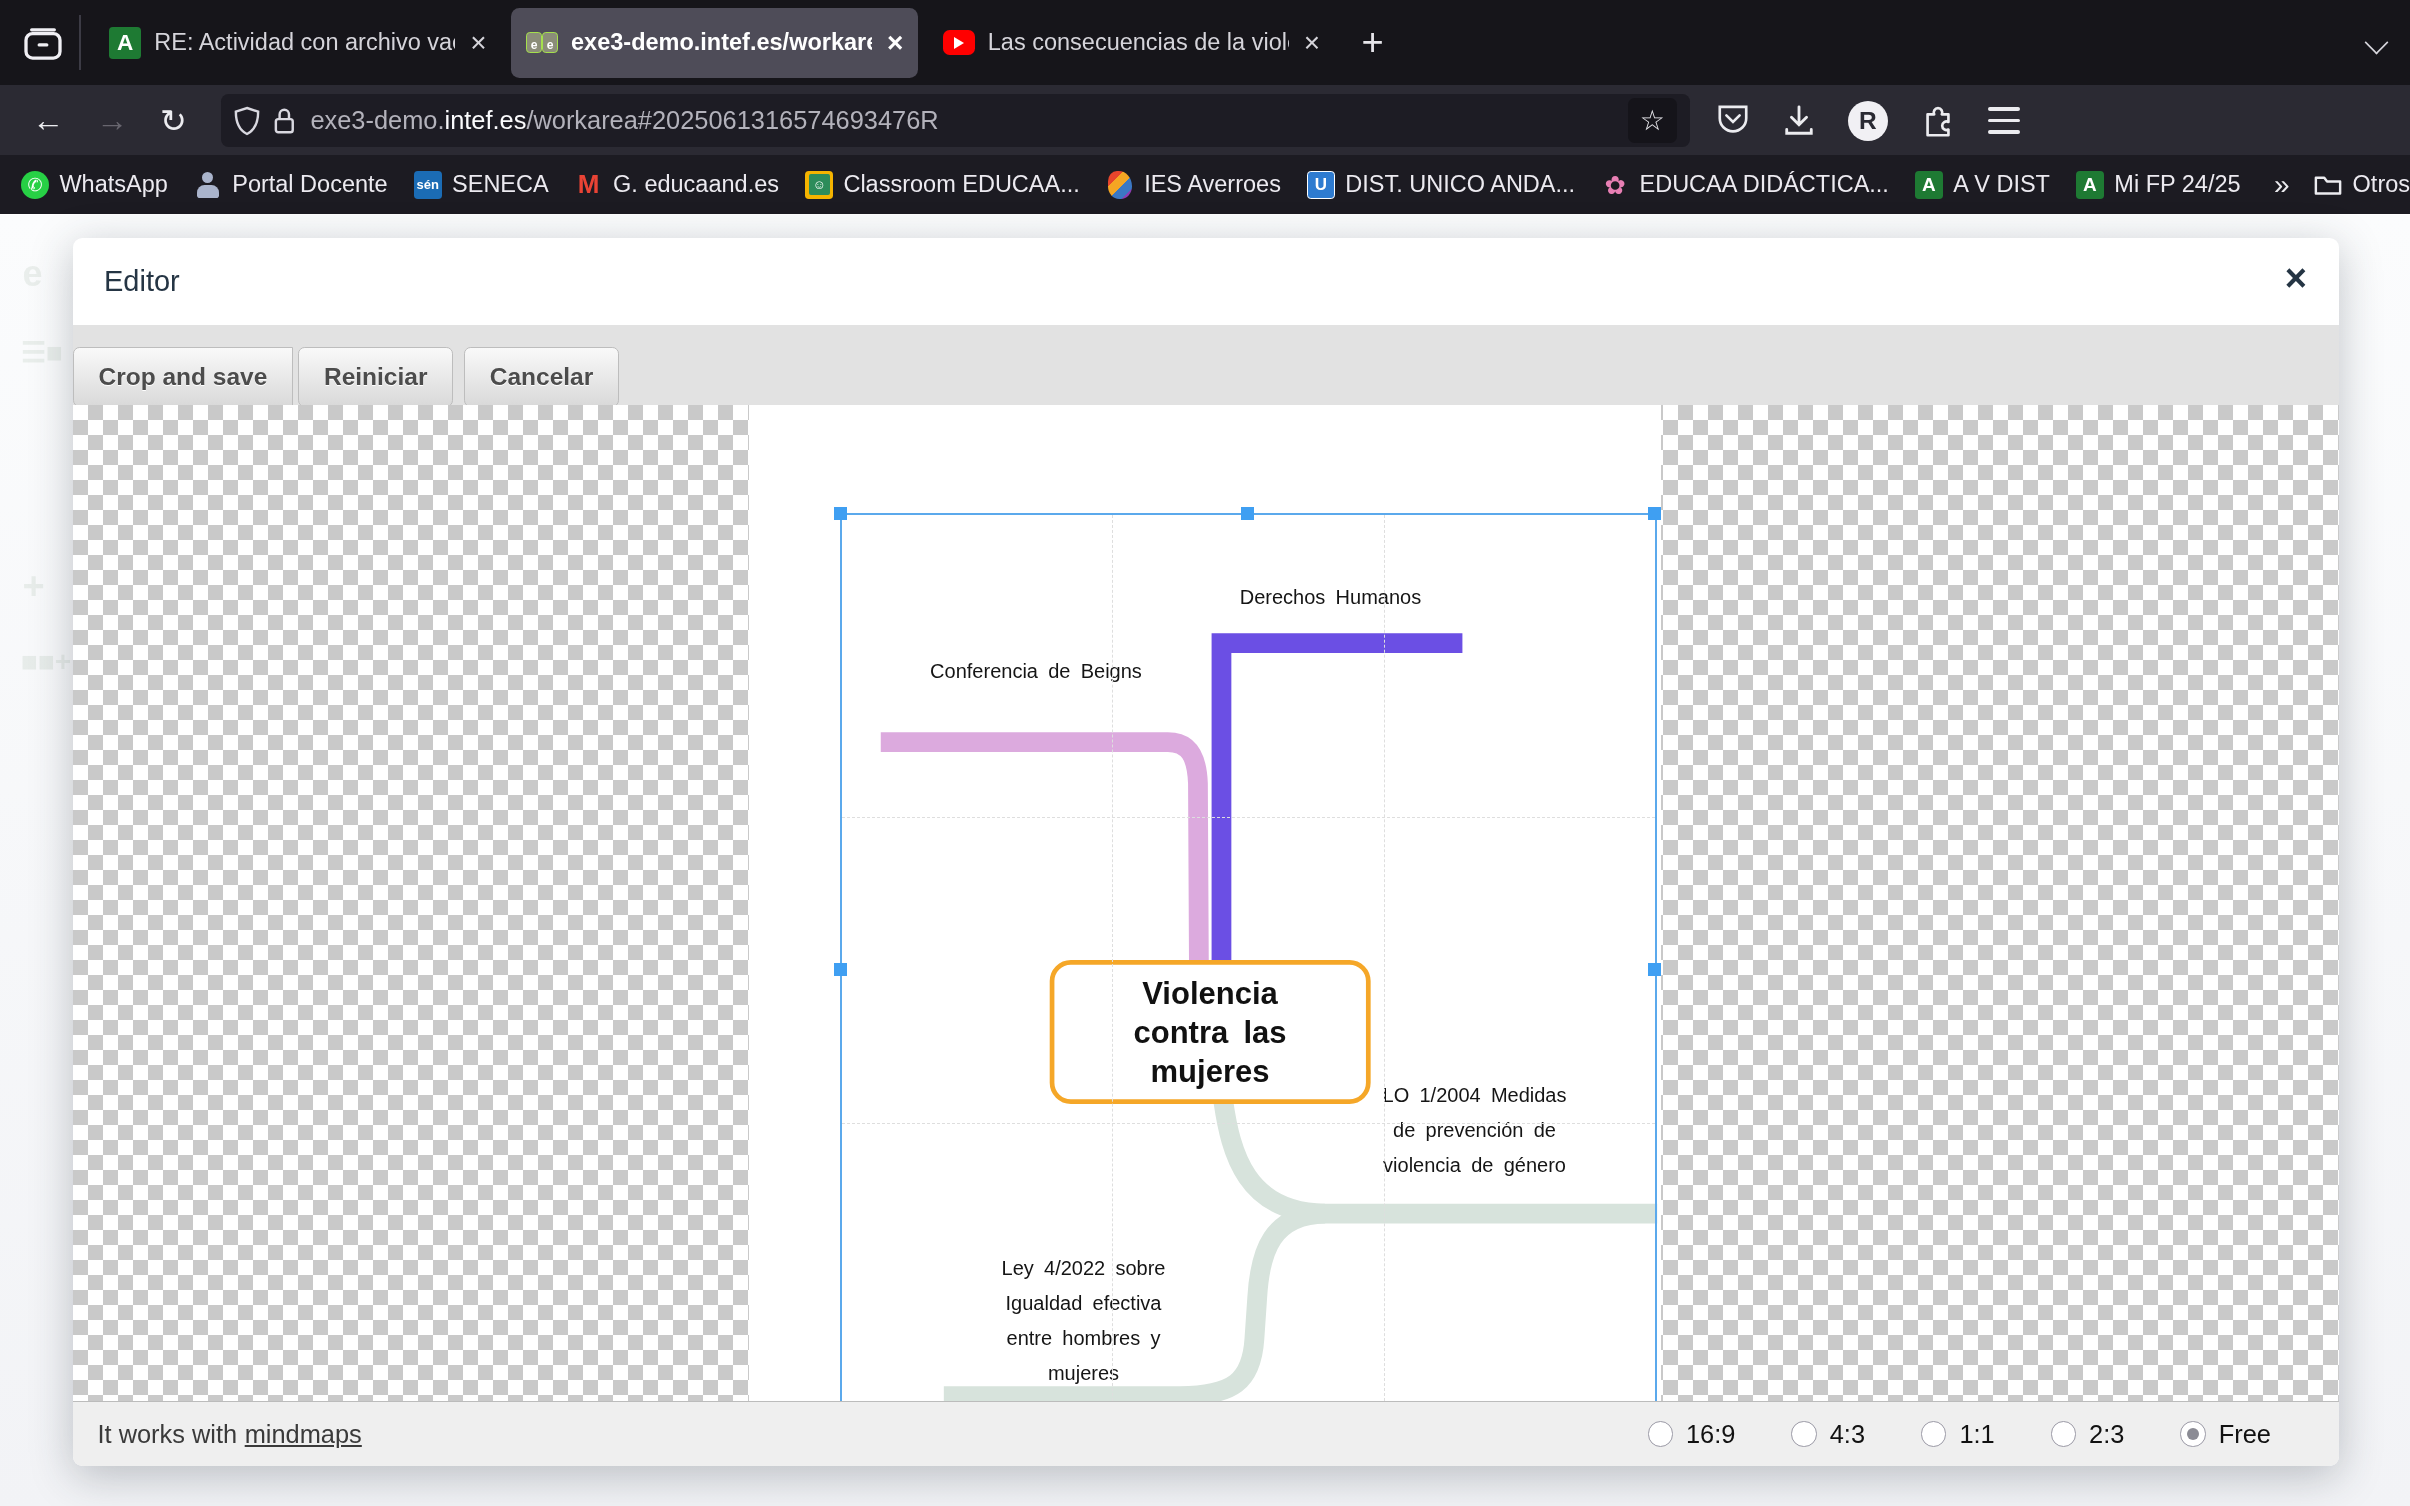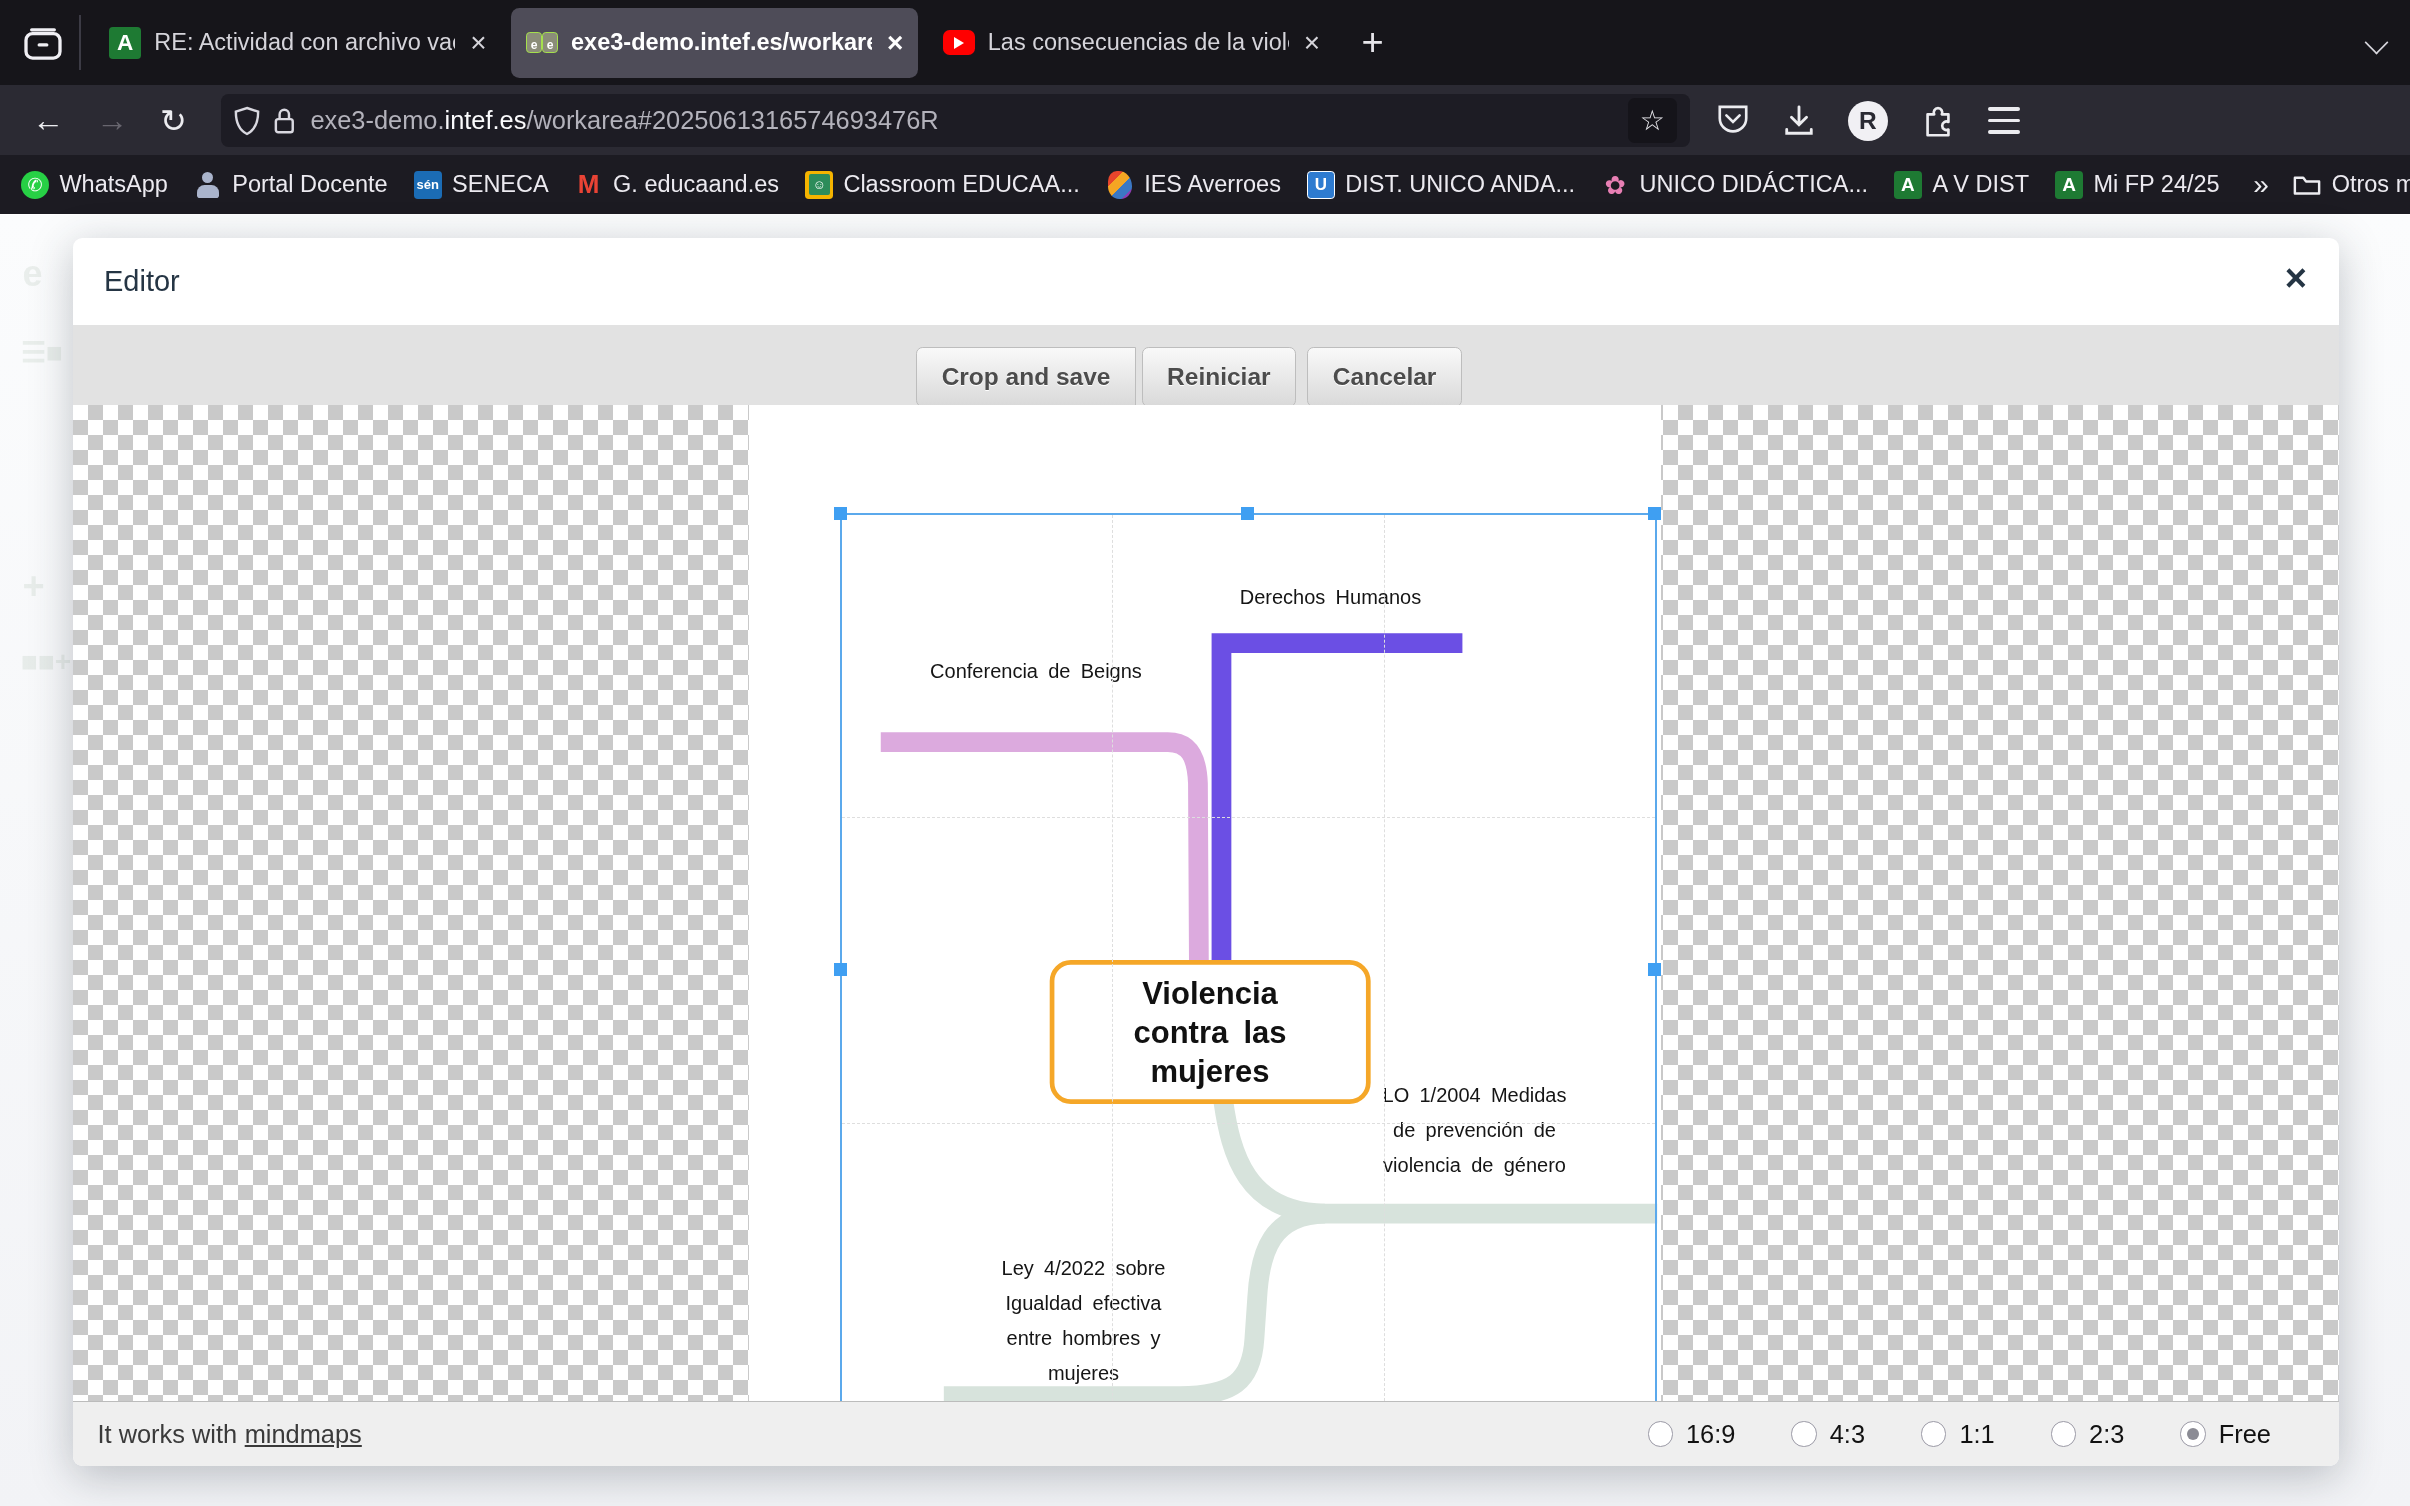--- a/index.html
+++ b/index.html
@@ -95,21 +95,21 @@
   
   .modal { position:absolute; left:73px; top:238px; width:2266px; height:1228px;
     background:#fff; border-radius:9.4px; box-shadow:0 9.4px 43px rgba(40,50,60,.28);
     overflow:hidden; }
   .m-head { position:absolute; left:0; top:0; width:100%; height:87px;
     display:flex; align-items:center; }
   .m-title { margin-left:31px; font-size:29px; color:#253544; }
   .m-close { position:absolute; right:32px; top:21px; font-size:38px;
     color:#253544; font-weight:bold; line-height:1; }
   .m-toolbar { position:absolute; left:0; top:87px; width:100%; height:103px;
-    background:#e2e2e2; display:flex; align-items:center; justify-content:center;
+    background:#e2e2e2; display:flex; align-items:center; justify-content:flex-start;
     padding-right:34px; }
   .uibtn { height:60px; padding:0 24.5px; font-size:24.5px; font-weight:bold;
     color:#4c4c4c; background:linear-gradient(#f9f9f9,#d9d9d9);
     border:0.9px solid #bdbdbd; border-radius:6.6px;
     display:flex; align-items:center; text-shadow:0 0.9px 0 #fff; }
   .uibtn.join-l { border-radius:6.6px 0 0 6.6px; }
   .uibtn.join-r { border-radius:0 6.6px 6.6px 0; margin-left:-0.9px; }
   .gap6 { width:5.6px; } .gap12 { width:11.3px; }
 
   .canvas { position:absolute; left:0; top:167px; width:2266px; height:996px;
@@ -267,21 +267,21 @@
   <span class="bm">
       <span class="bicon">
         <span class="bi-du">U</span>
       </span>
       <span>DIST. UNICO ANDA...</span>
     </span>
   <span class="bm">
       <span class="bicon">
         <span class="bi-ud">✿</span>
       </span>
-      <span>UNICO DIDÁCTICA...</span>
+      <span>EDUCAA DIDÁCTICA...</span>
     </span>
   <span class="bm">
       <span class="bicon">
         <span class="favA" style="width:28px;height:28px;font-size:19px">A</span>
       </span>
       <span>A V DIST</span>
     </span>
   <span class="bm">
       <span class="bicon">
         <span class="favA" style="width:28px;height:28px;font-size:19px">A</span>

